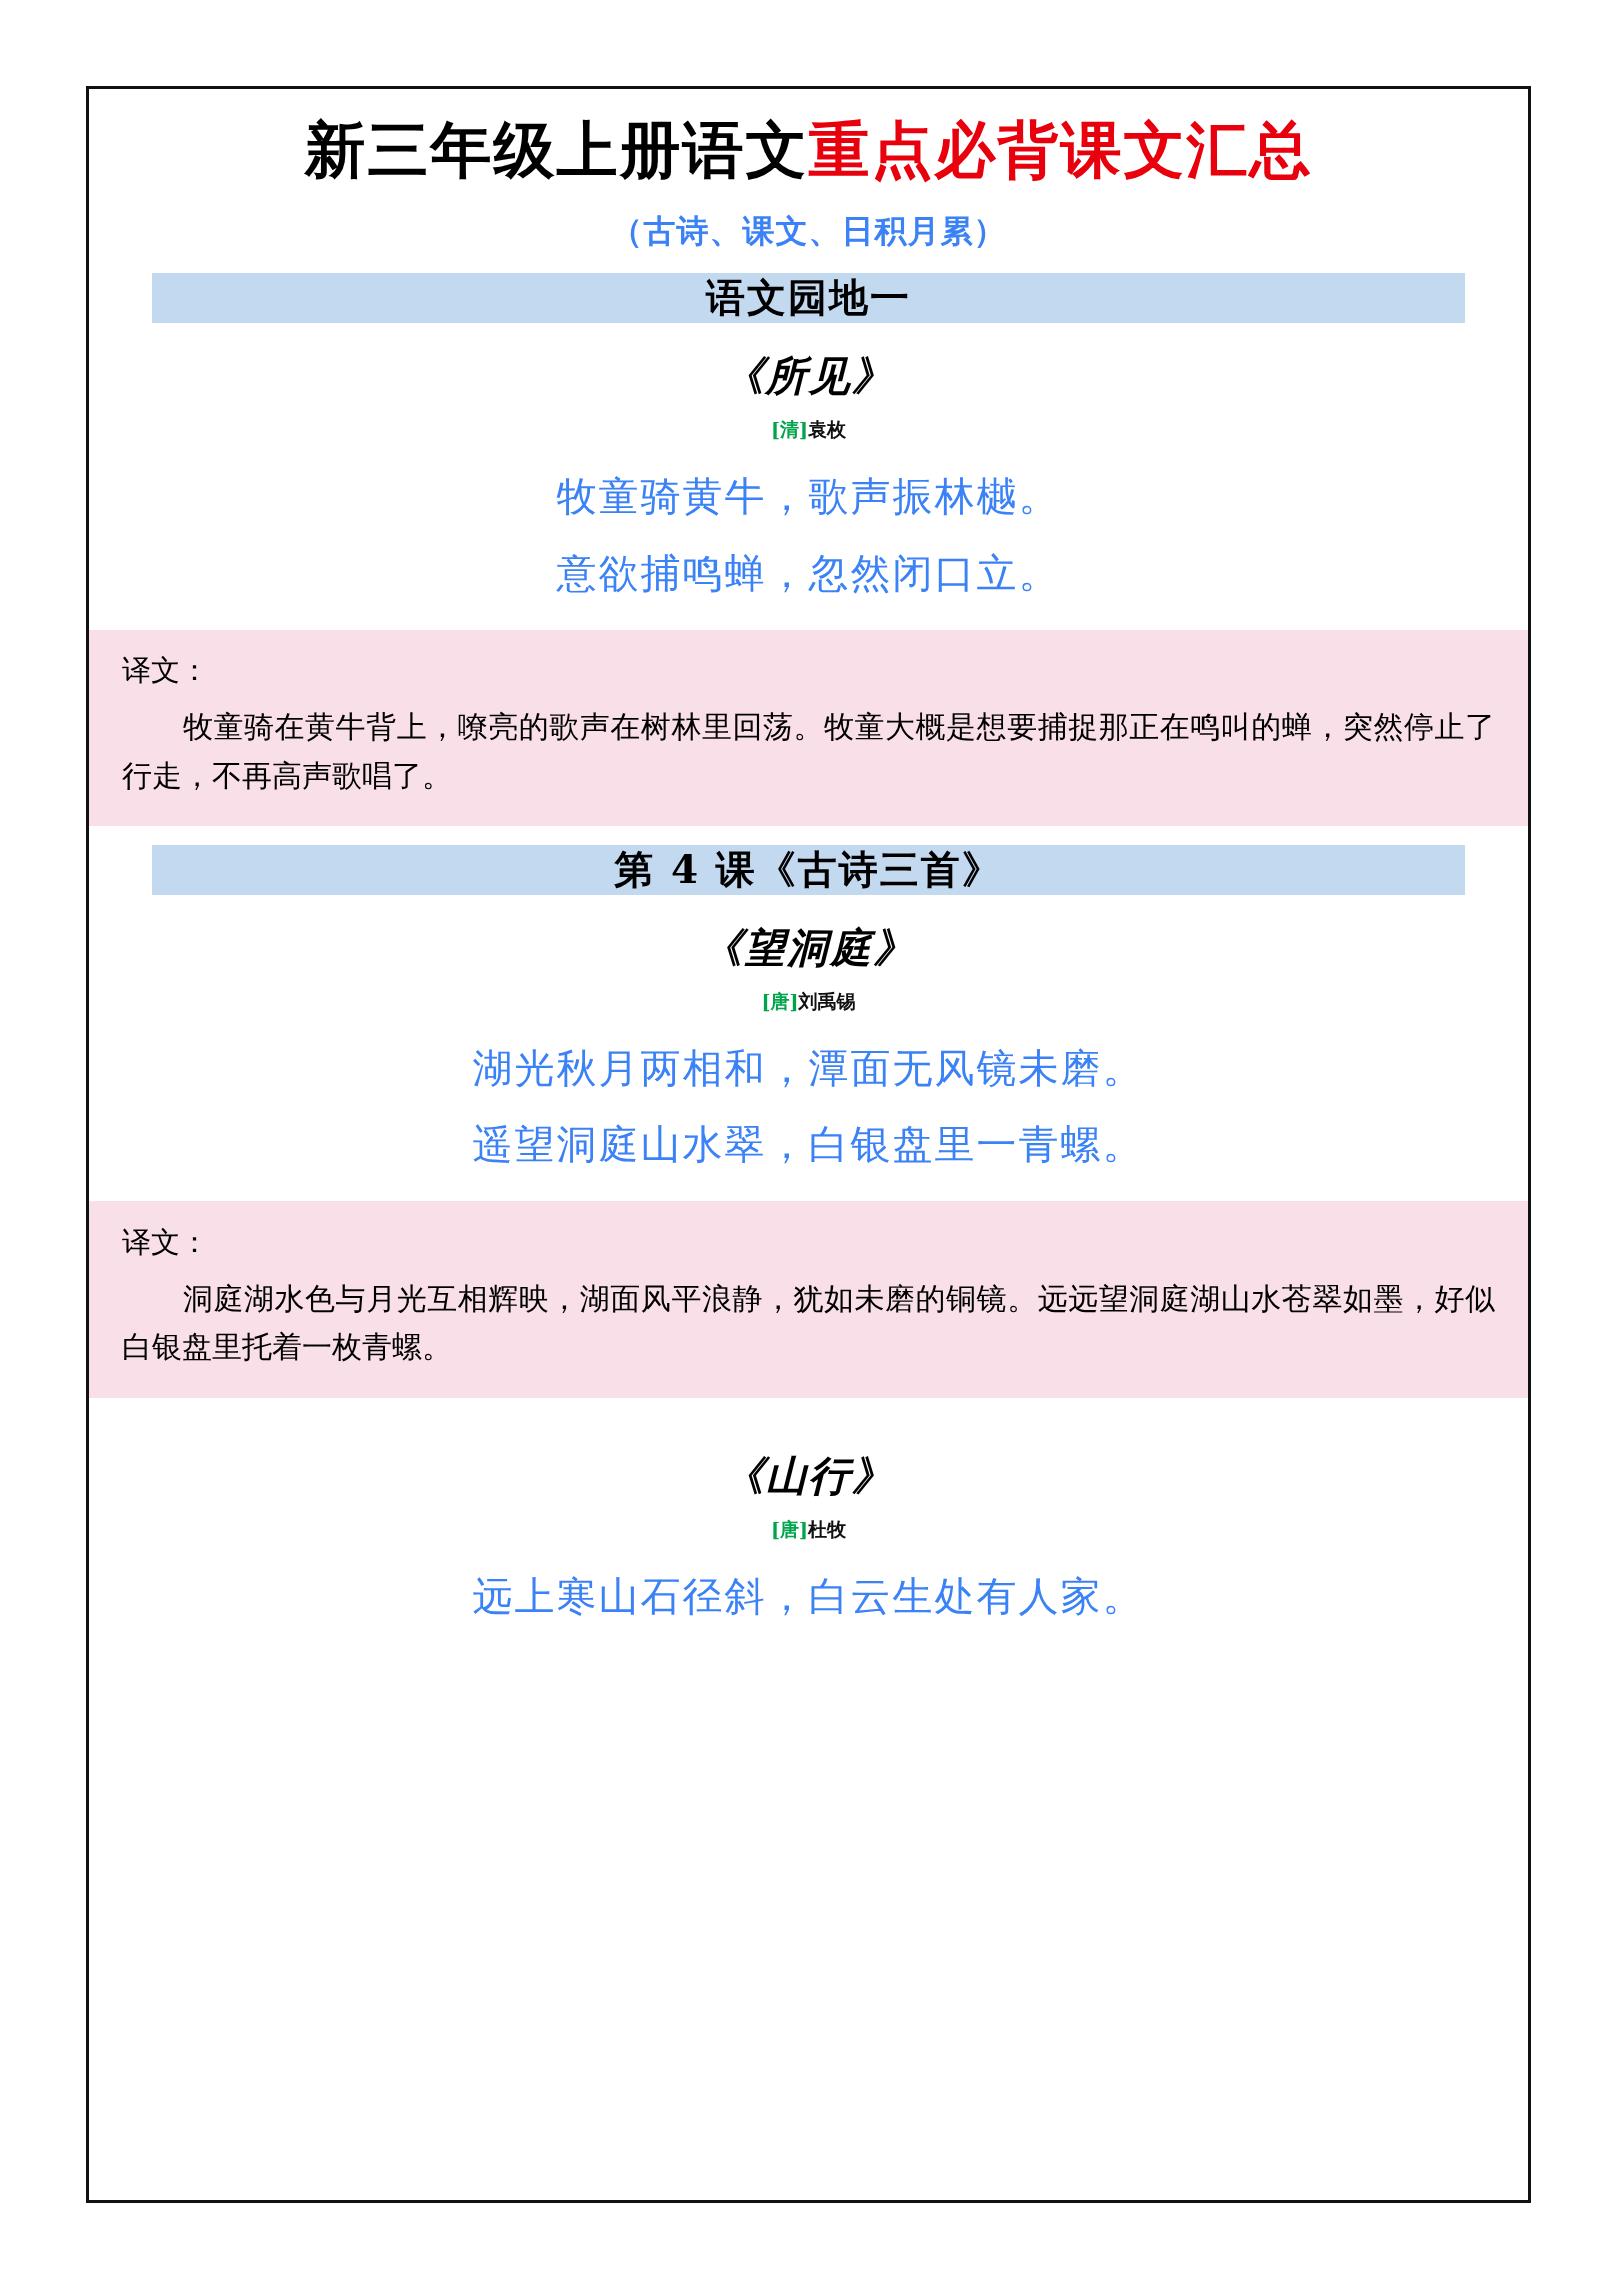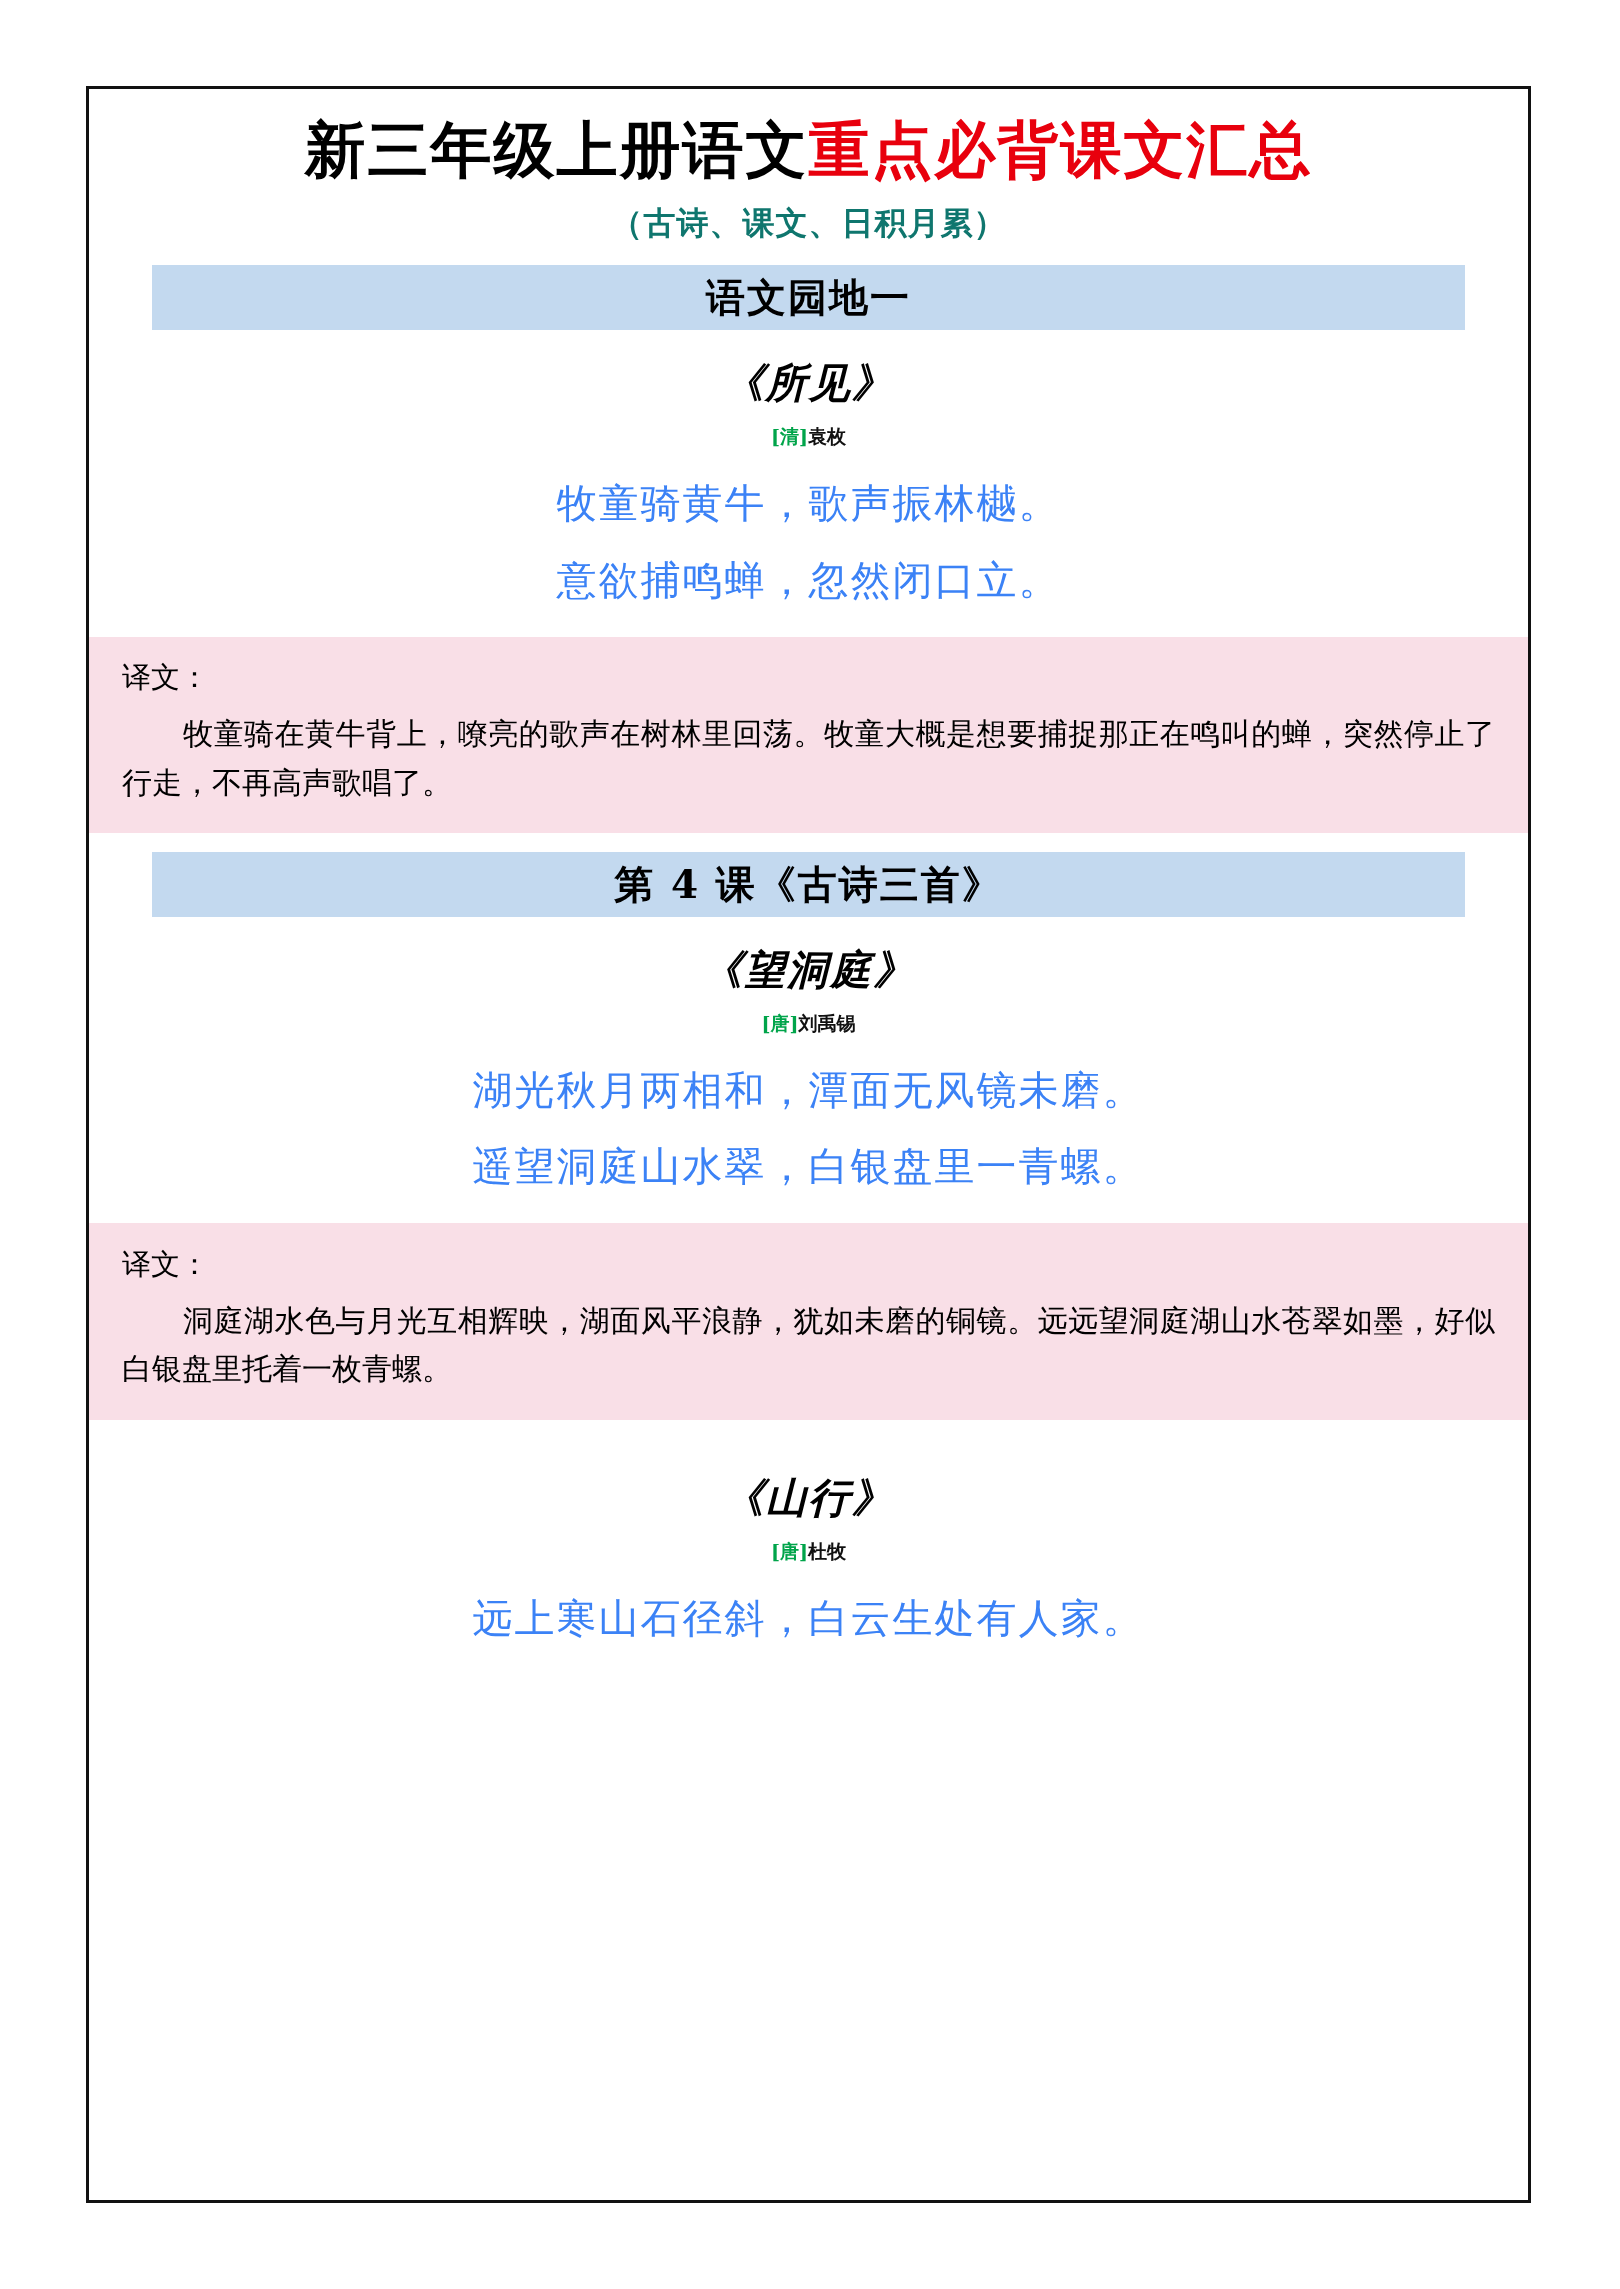--- a/index.html
+++ b/index.html
@@ -37,33 +37,33 @@
     font-family: "DejaVu Serif", serif;
     font-weight: bold;
     font-size: 61px;
     line-height: 1.15;
     letter-spacing: 2px;
     white-space: nowrap;
   }
   .main-title .black { color: #000000; }
   .main-title .red { color: #e8000d; }
   .subtitle {
-    margin-top: 17px;
+    margin-top: 25px;
     font-family: "DejaVu Serif", serif;
     font-weight: bold;
-    color: #0f766e;
+    color: #3b82f6;
     font-size: 32px;
     letter-spacing: 1px;
   }
 
   
   .banner {
     margin-top: 19.6px;
     background: #c3d9ef;
-    height: 65px;
+    height: 50px;
     display: flex;
     align-items: center;
     justify-content: center;
     width: 1313px;
     margin-left: auto;
     margin-right: auto;
   }
   .banner-text {
     font-family: "DejaVu Serif", serif;
     font-weight: bold;

